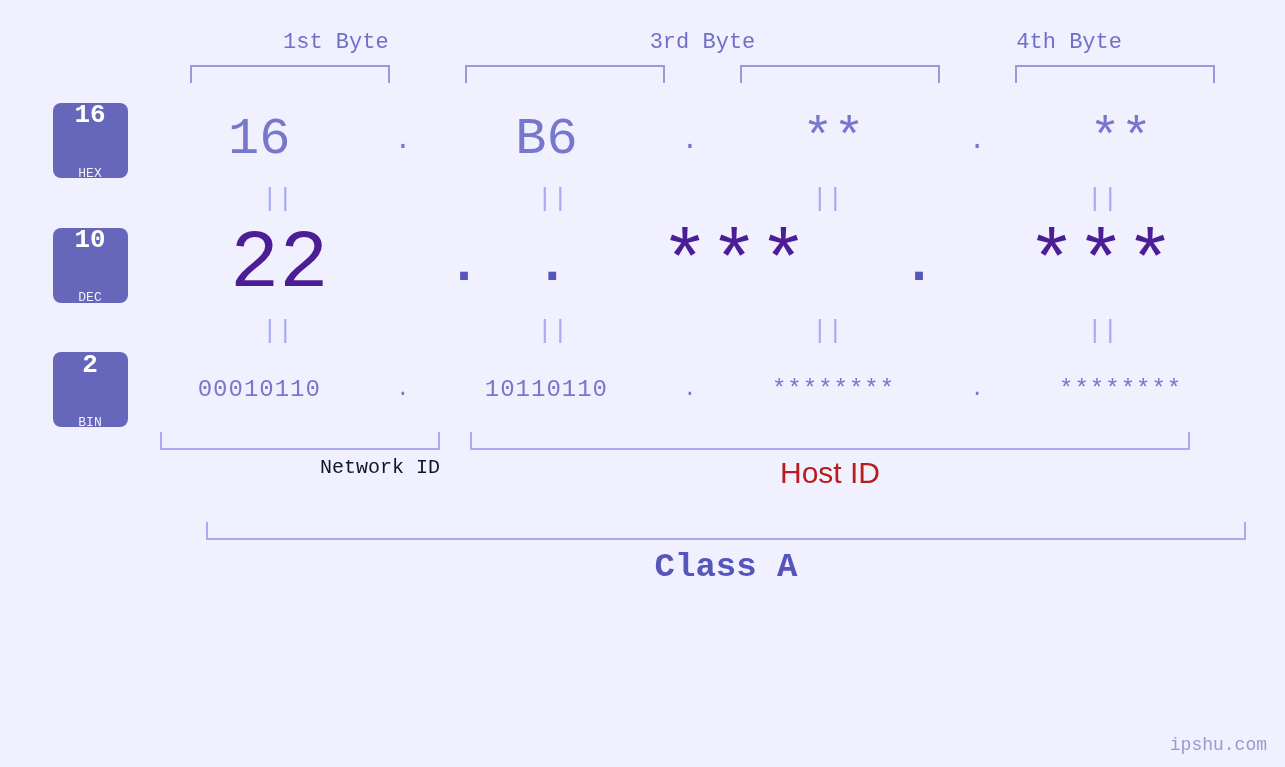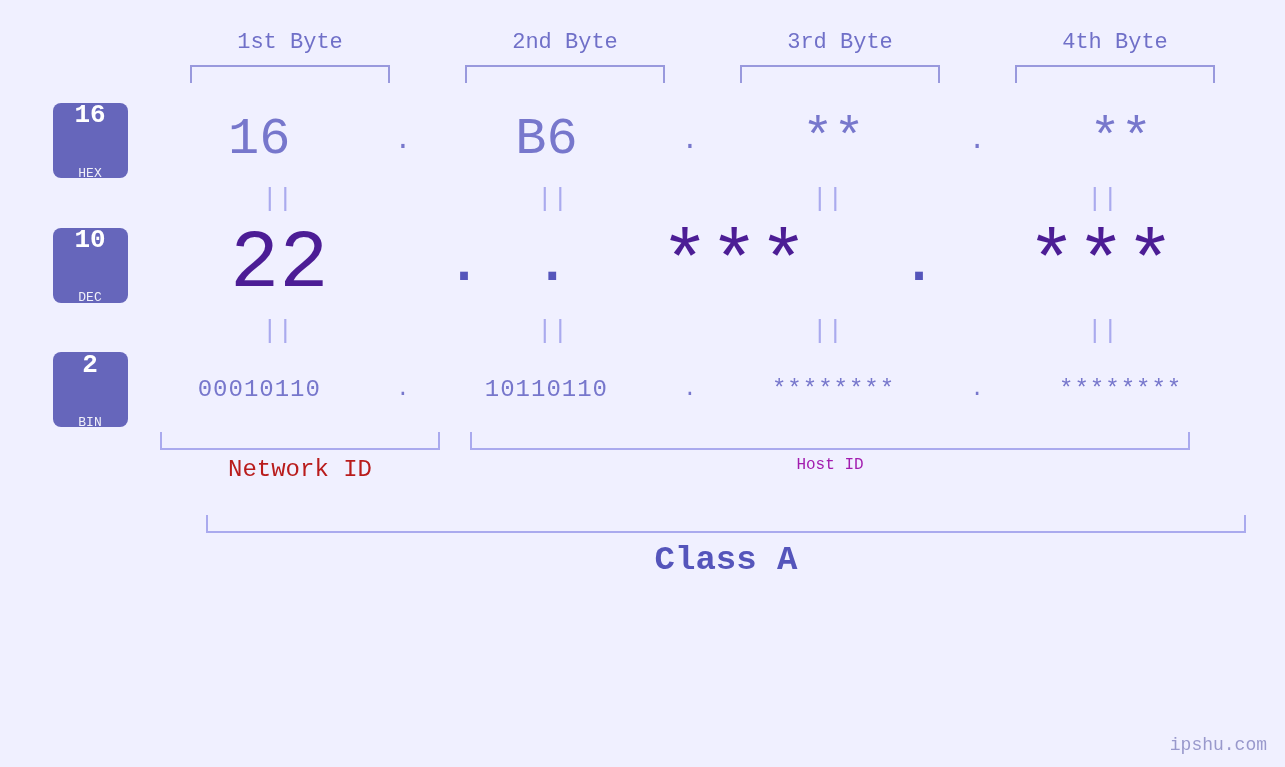--- a/index.html
+++ b/index.html
@@ -173,33 +173,33 @@
     }
 
     .label-row {
       display: flex;
       width: 1100px;
       margin-top: 6px;
     }
 
     .network-id-label {
       width: 280px;
-      text-align: center;
-      color: #b91c1c;
-      font-size: 24px;
+      text-align: right;
+      color: #0f172a;
+      font-size: 20px;
       font-family: 'Courier New', Courier, monospace;
       margin-left: 20px;
     }
 
     .host-id-label {
       width: 720px;
       text-align: center;
-      color: #a21caf;
-      font-size: 16px;
-      font-family: Liberation Mono, monospace;
+      color: #b91c1c;
+      font-size: 30px;
+      font-family: Liberation Sans, sans-serif;
       margin-left: 30px;
     }
 
     
     .class-section {
       width: 1100px;
       margin-top: 18px;
     }
 
     .class-bracket {
@@ -249,21 +249,20 @@
       flex: 1;
     }
   </style>
 </head>
 <body>
 
 <div class="main-container">
 
   <div class="byte-labels">
     <div class="byte-label">1st Byte</div>
-    <div class="byte-label">2nd Byte</div>
     <div class="byte-label">3rd Byte</div>
     <div class="byte-label">4th Byte</div>
   </div>
 
   <div class="bracket-row">
     <div class="bracket"></div>
     <div class="bracket"></div>
     <div class="bracket"></div>
     <div class="bracket"></div>
   </div>

